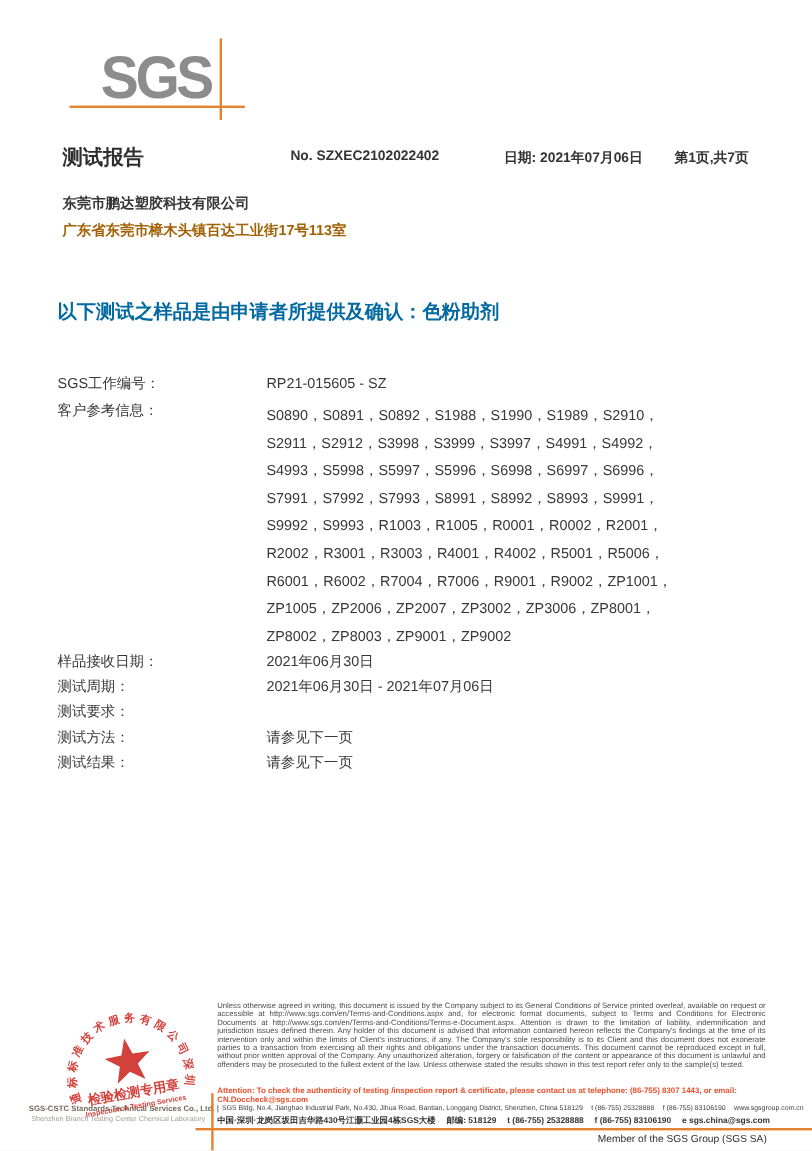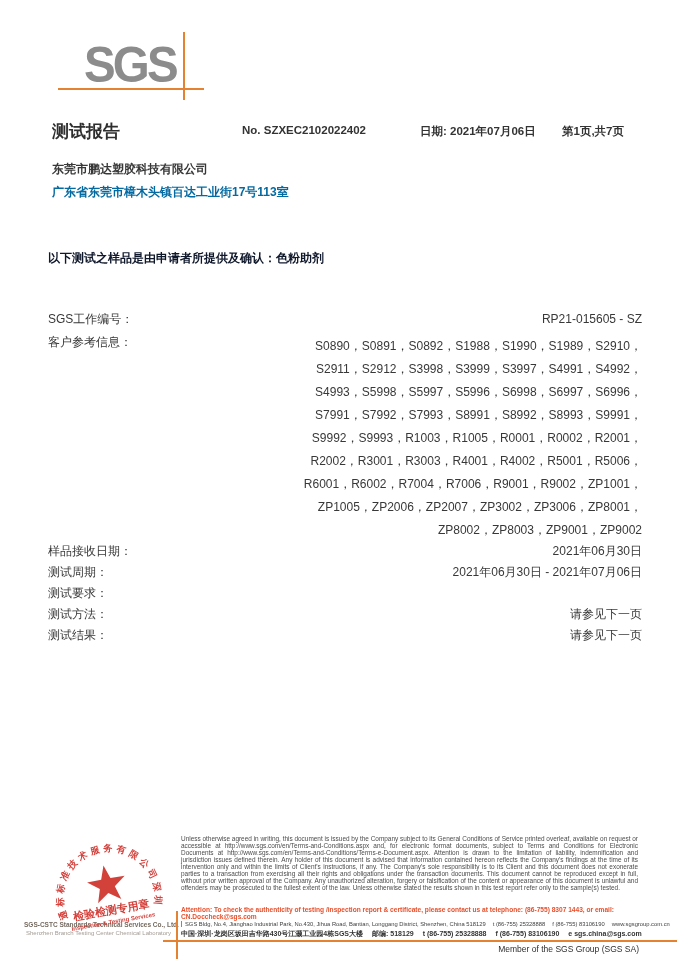--- a/index.html
+++ b/index.html
@@ -17,29 +17,29 @@
   .logo-hline{position:absolute;left:58px;top:88px;width:146px;height:2px;background:#e48231;}
   .logo-vline{position:absolute;left:183px;top:32px;width:2px;height:68px;background:#e48231;}
   
   .doc-title{position:absolute;left:52px;top:120px;font-size:17px;font-weight:bold;color:#2e2e2e;}
   .hdr-meta{position:absolute;top:124px;font-size:11.5px;font-weight:600;color:#333;}
   .hdr-no{left:242px;}
   .hdr-date{left:420px;}
   .hdr-page{left:562px;}
   
   .applicant-name{position:absolute;left:52px;top:161px;font-size:12px;font-weight:600;color:#383838;}
-  .applicant-addr{position:absolute;left:52px;top:184px;font-size:12px;font-weight:600;color:#0369a1;}
+  .applicant-addr{position:absolute;left:52px;top:184px;font-size:12px;font-weight:600;color:#a16207;}
   
-  .statement{position:absolute;left:48px;top:250px;font-size:12px;font-weight:600;color:#0f172a;}
+  .statement{position:absolute;left:48px;top:250px;font-size:16px;font-weight:600;color:#0369a1;}
   .fields{position:absolute;left:48px;top:274px;width:594px;margin-top:38px;}
   .field-row{display:flex;align-items:flex-start;margin-bottom:7px;font-size:12px;}
   .field-row.mb9{margin-bottom:9px;}
   .field-row.mb2{margin-bottom:2px;}
   .f-label{flex:0 0 174px;line-height:14px;color:#383838;}
-  .f-value{flex:1;line-height:14px;white-space:pre-line;color:#383838;text-align:right;}
+  .f-value{flex:1;line-height:14px;white-space:pre-line;color:#383838;}
   .f-value.list{line-height:23px;}
   .f-value.para{font-size:11.5px;line-height:14.6px;width:420px;white-space:normal;text-align:justify;}
   
   .company-l1{position:absolute;left:24px;top:921px;width:155px;font-size:6.5px;font-weight:bold;color:#756a60;}
   .company-l2{position:absolute;left:26px;top:930px;width:155px;font-size:6px;color:#a39b94;}
   .stamp{position:absolute;left:48px;top:836px;width:122px;height:122px;}
   .disclaimer{
     position:absolute;left:181px;top:835px;width:457px;
     font-size:6.45px;line-height:7.05px;color:#4b4b4b;text-align:justify;
   }

